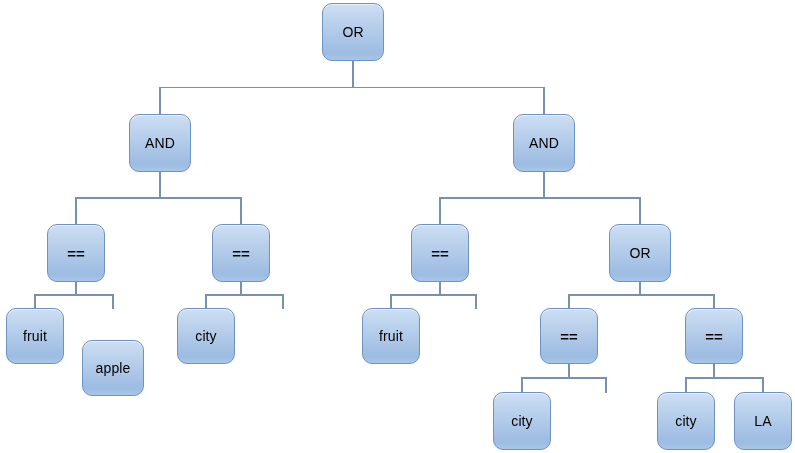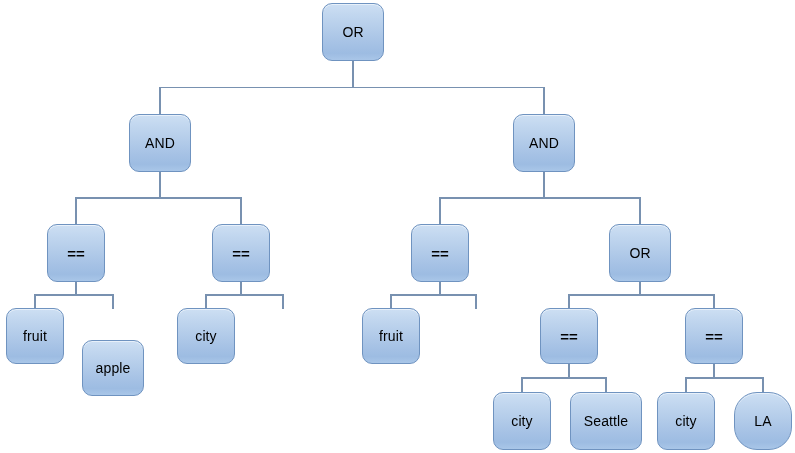--- a/index.html
+++ b/index.html
@@ -132,23 +132,20 @@
       </div>
       <div class="node eq" style="left: 540px; top: 308px; width: 58px; height: 56px;">
         <span class="label">==</span>
       </div>
       <div class="node eq" style="left: 685px; top: 308px; width: 58px; height: 56px;">
         <span class="label">==</span>
       </div>
       <div class="node leaf" style="left: 493px; top: 392px; width: 58px; height: 58px;">
         <span class="label">city</span>
       </div>
-      <div class="node leaf" style="left: 570px; top: 392px; width: 72px; height: 58px;">
-        <span class="label">Seattle</span>
-      </div>
       <div class="node leaf" style="left: 657px; top: 392px; width: 58px; height: 58px;">
         <span class="label">city</span>
       </div>
-      <div class="node leaf" style="left: 734px; top: 392px; width: 58px; height: 58px; border-radius: 23px;">
+      <div class="node leaf" style="left: 734px; top: 392px; width: 58px; height: 58px;">
         <span class="label">LA</span>
       </div>
     </div>
 </div>
 
 </body></html>

